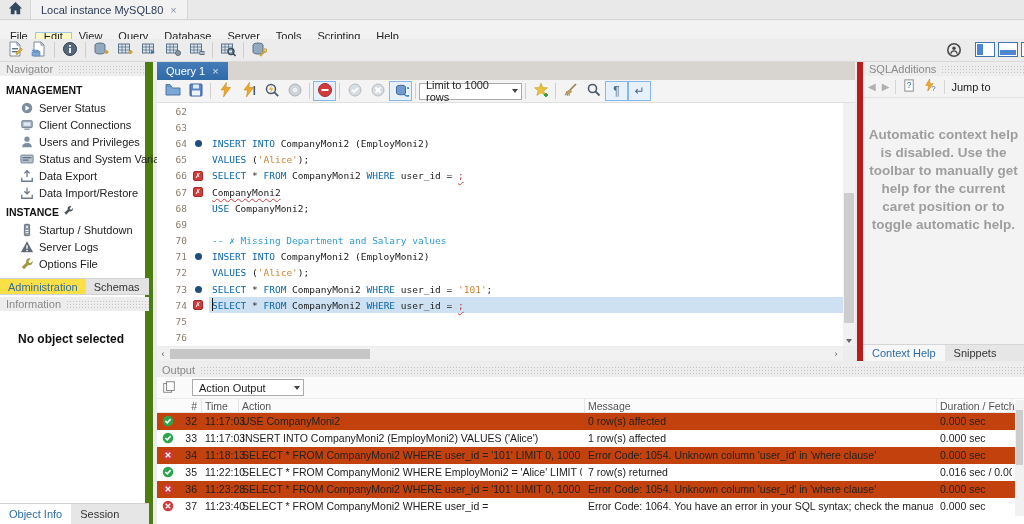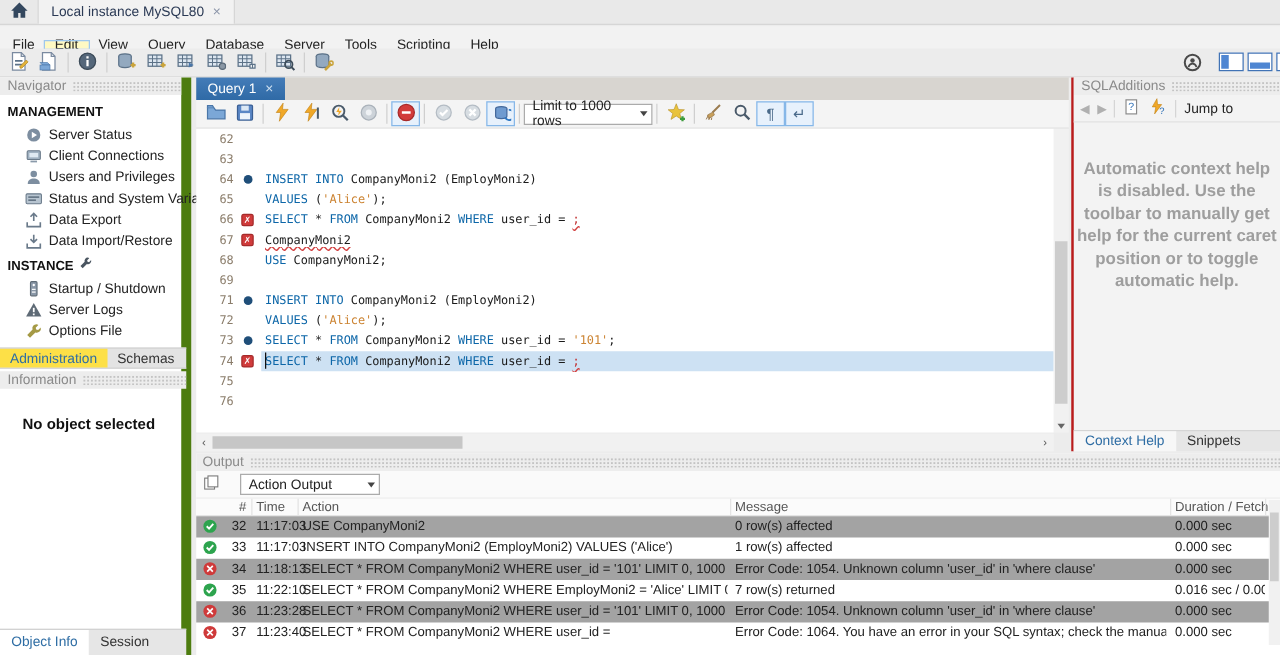--- a/index.html
+++ b/index.html
@@ -77,39 +77,39 @@
 
   .vscroll { position:absolute; left:843px; top:103px; width:12px; height:243px; background:#f1f1f1; }
   .vthumb { position:absolute; left:1px; right:1px; top:90px; height:130px; background:#cdcdcd; }
   .varrow { position:absolute; left:3px; width:0; height:0; border-left:3.5px solid transparent; border-right:3.5px solid transparent; }
   .varrow.down { bottom:3px; border-top:4px solid #666; }
   .hscroll { position:absolute; left:157px; top:347px; width:686px; height:14px; background:#f1f1f1; display:flex; align-items:center; }
   .harrow { width:12px; text-align:center; color:#555; font-size:9px; }
   .hthumb { position:absolute; left:13px; width:200px; top:2px; height:10px; background:#c6c6c6; }
 
   
-  .rightpanel { position:absolute; left:857px; top:62px; width:167px; height:299px; background:#f3f3f3; border-left:2px solid #b91c1c; }
+  .rightpanel { position:absolute; left:857px; top:62px; width:167px; height:299px; background:#f3f3f3; border-left:6px solid #b91c1c; }
   .rp-toolbar { height:22px; background:#f3f3f3; border-bottom:1px solid #e2e2e2; display:flex; align-items:center; padding-left:5px; gap:6px; }
   .rp-arrow { color:#b0b0b0; font-size:10px; }
   .rp-sep { width:1px; height:14px; background:#d5d5d5; }
   .rp-msg { margin-top:28px; padding:0 2px; text-align:center; font-weight:bold; font-size:13.5px; line-height:18px; color:#9e9e9e; }
   .rp-tabs { position:absolute; left:0; bottom:0; width:167px; height:17px; background:#e6e6e6; display:flex; border-top:1px solid #d5d5d5; }
   .rp-tab { padding:2px 9px; display:flex; align-items:center; color:#333; }
   .rp-tab.active { background:#f7f7f7; color:#2e6da4; }
 
   
   .output { position:absolute; left:157px; top:363px; width:867px; height:161px; background:#fff; }
   .out-hdr { height:14px; background:#ededed; display:flex; align-items:center; padding-left:5px; color:#8a8a8a; }
   .out-toolbar { height:22px; background:#fafafa; display:flex; align-items:center; gap:16px; padding-left:5px; border-bottom:1px solid #ececec; }
   .out-grid { position:relative; font-size:10.5px; }
   .og-hdr { height:14px; position:relative; color:#555; border-bottom:1px solid #e4e4e4; background:#fbfbfb; }
   .og-col { position:absolute; top:1px; white-space:nowrap; }
   .og-vline { position:absolute; top:0; bottom:0; width:1px; background:#e4e4e4; }
   .og-row { height:17px; position:relative; white-space:nowrap; }
-  .og-row.alt { background:#a3a3a3; }
+  .og-row.alt { background:#c2410c; }
   .cell { position:absolute; top:2px; white-space:nowrap; overflow:hidden; }
   .c-ic { left:5px; top:2px; }
   .c-num { left:14px; width:26px; text-align:right; }
   .c-time { left:48px; }
   .c-act { left:85px; width:340px; }
   .c-msg { left:431px; width:345px; }
   .c-dur { left:783px; width:72px; }
   .oscroll { position:absolute; left:858px; top:37px; width:9px; height:116px; background:#f1f1f1; }
   .oscroll .t { position:absolute; left:1px; right:1px; top:10px; height:55px; background:#cdcdcd; }
 
@@ -507,20 +507,25 @@
       </div>
       <div class="code-line">
         <span class="ln">68</span>
         <span class="mk"></span>
         <span class="ct"><span class="c-kw">USE</span><span class="c-tx"> CompanyMoni2;</span></span>
       </div>
       <div class="code-line">
         <span class="ln">69</span>
         <span class="mk"></span>
         <span class="ct"></span>
+      </div>
+      <div class="code-line">
+        <span class="ln">70</span>
+        <span class="mk"></span>
+        <span class="ct"><span class="c-com">-- ✗ Missing Department and Salary values</span></span>
       </div>
       <div class="code-line">
         <span class="ln">71</span>
         <span class="mk">
           <span class="m-dot"></span>
         </span>
         <span class="ct"><span class="c-kw">INSERT INTO</span><span class="c-tx"> CompanyMoni2 (EmployMoni2)</span></span>
       </div>
       <div class="code-line">
         <span class="ln">72</span>

